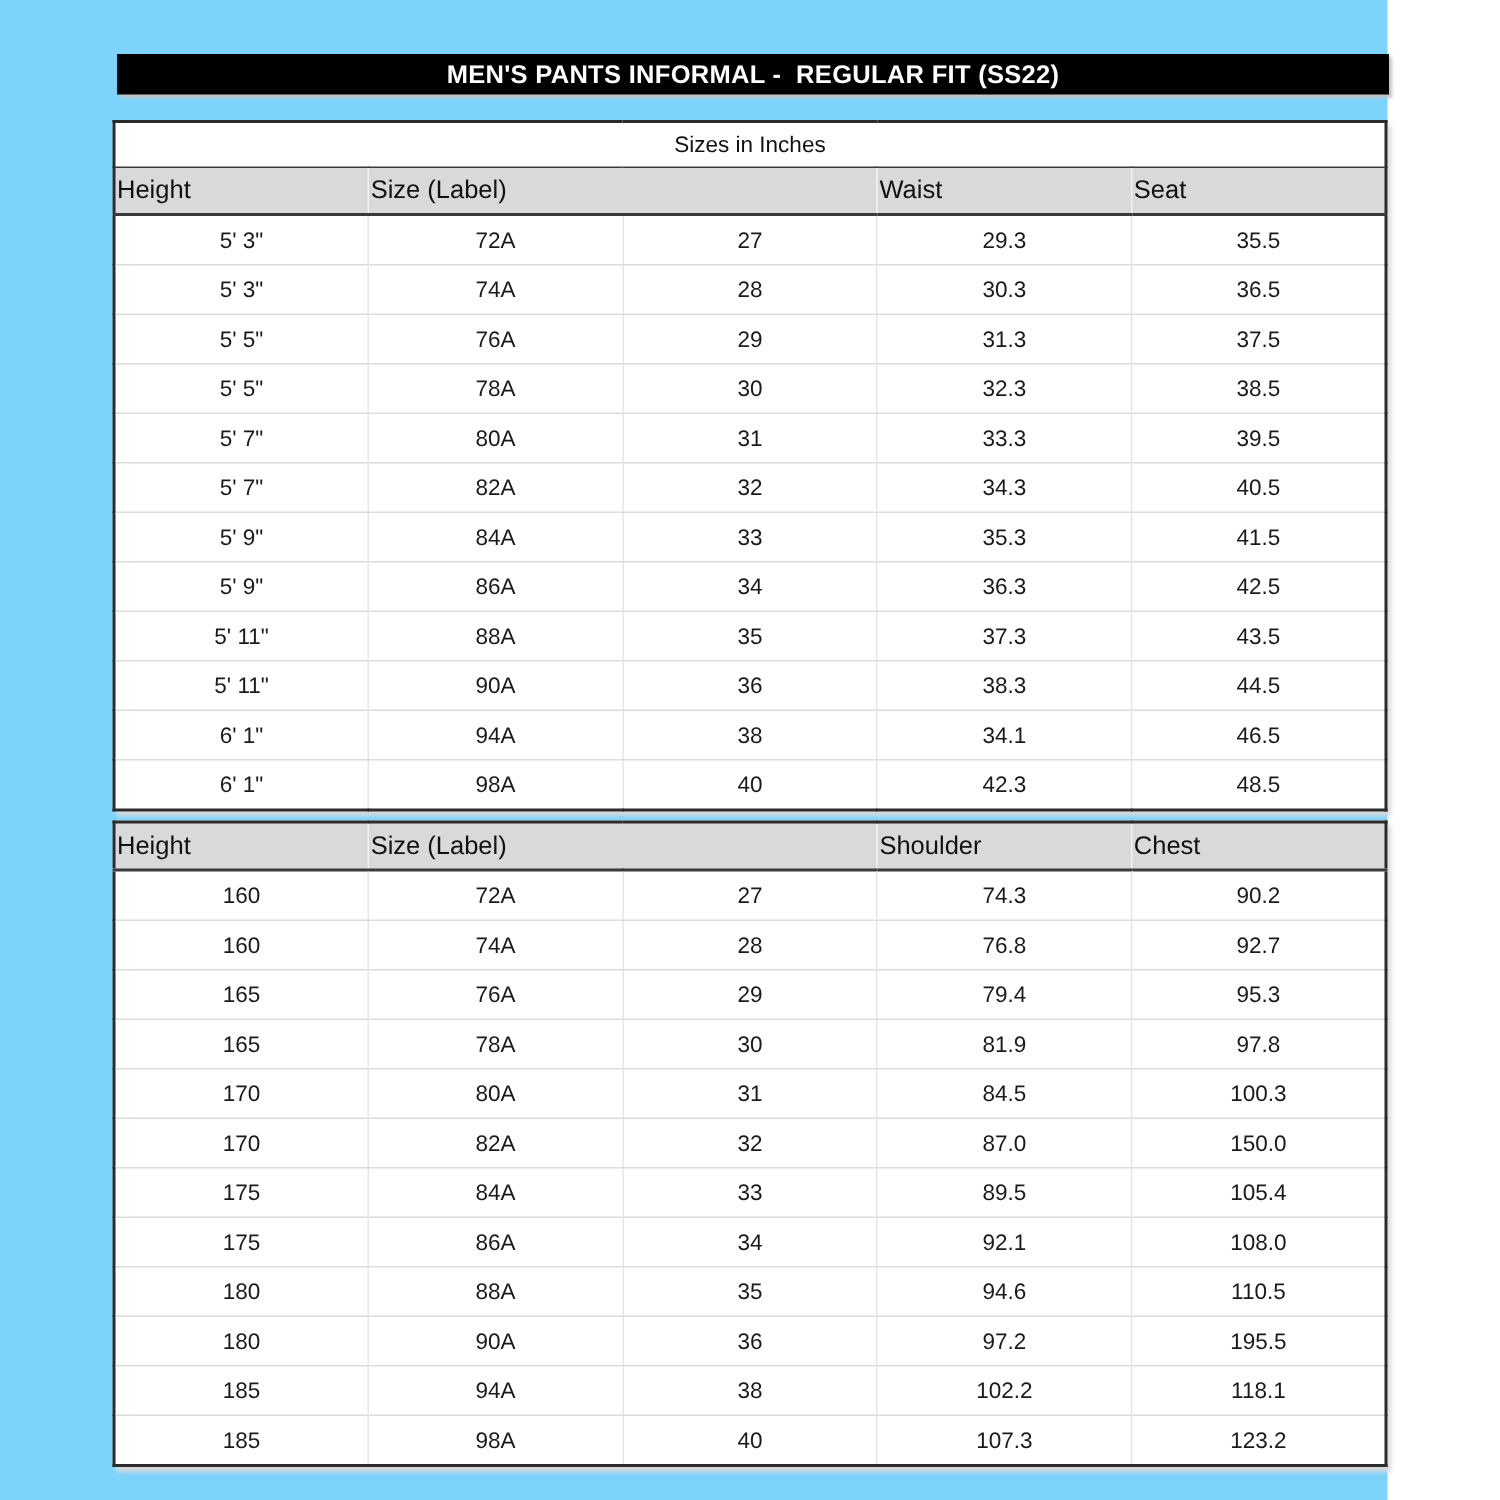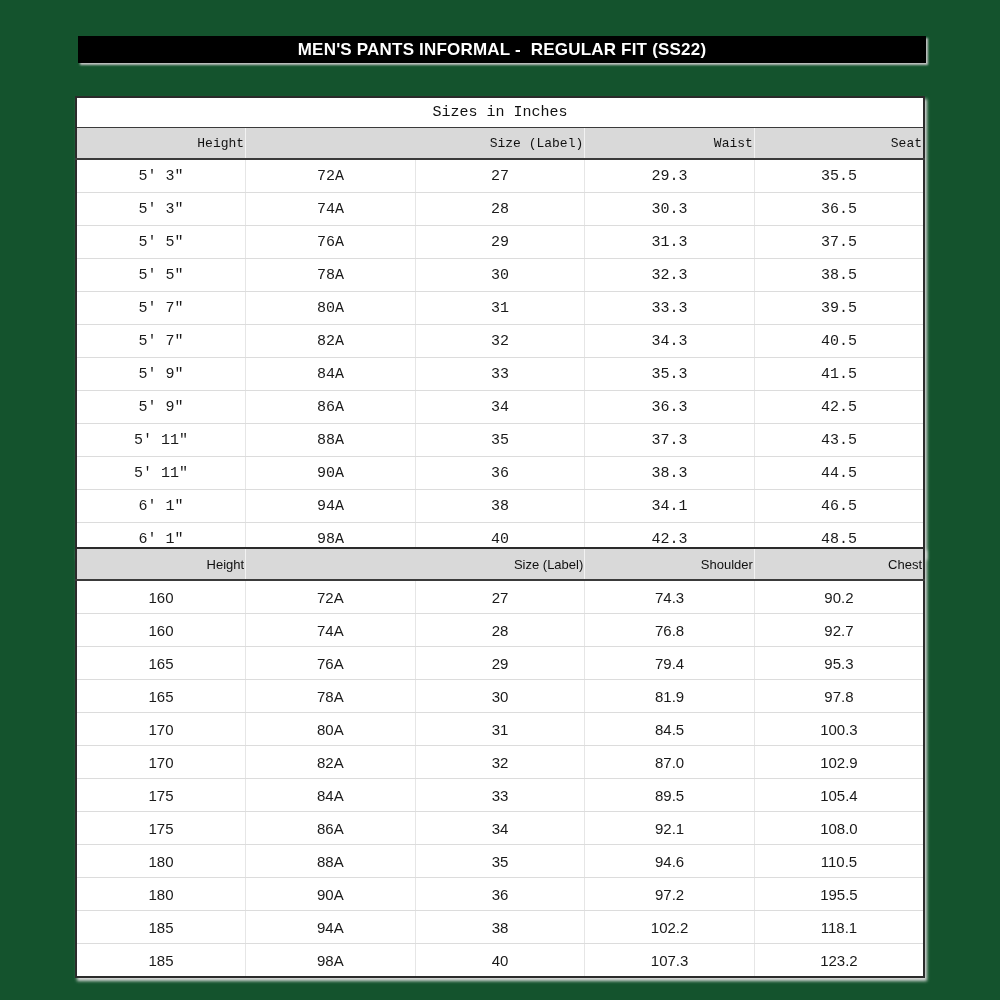--- a/index.html
+++ b/index.html
@@ -6,23 +6,23 @@
     margin: 0;
     padding: 0;
     background: #ffffff;
     width: 1000px;
     height: 1000px;
     font-family: "Liberation Sans", sans-serif;
     color: #111111;
   }
   .page {
     position: relative;
-    width: 1000px;
+    width: 925px;
     height: 1000px;
-    background: #14532d;
+    background: #7dd3fc;
   }
   .banner {
     position: absolute;
     left: 78px;
     top: 36px;
     width: 848px;
     height: 27px;
     background: #000000;
     color: #ffffff;
     display: flex;
@@ -38,37 +38,37 @@
     position: absolute;
     left: 75px;
     width: 850px;
     border-collapse: collapse;
     table-layout: fixed;
     background: #ffffff;
     border: 2px solid #2b2b2b;
     box-shadow: 2px 3px 3px #d9d9d9;
     font-size: 15px;
   }
-  #table-inches { top: 96px; font-family: Liberation Mono, monospace; }
+  #table-inches { top: 80px; }
   #table-centimetre { top: 547px; }
 
   .title-row th {
     height: 27px;
     font-weight: 400;
     font-size: 15px;
     text-align: center;
     vertical-align: middle;
     background: #ffffff;
     border-bottom: 1px solid #3a3a3a;
   }
   .header-row th {
     height: 28px;
     font-weight: 400;
-    font-size: 13px;
-    text-align: right;
+    font-size: 17px;
+    text-align: left;
     vertical-align: middle;
     background: #d9d9d9;
     border-bottom: 2px solid #3a3a3a;
     border-left: 1px solid #f2f2f2;
   }
   .header-row th:first-child { border-left: none; }
 
   tbody td {
     height: 30px;
     text-align: center;
@@ -247,21 +247,21 @@
           <td>80A</td>
           <td>31</td>
           <td>84.5</td>
           <td>100.3</td>
         </tr>
         <tr>
           <td>170</td>
           <td>82A</td>
           <td>32</td>
           <td>87.0</td>
-          <td>102.9</td>
+          <td>150.0</td>
         </tr>
         <tr>
           <td>175</td>
           <td>84A</td>
           <td>33</td>
           <td>89.5</td>
           <td>105.4</td>
         </tr>
         <tr>
           <td>175</td>

